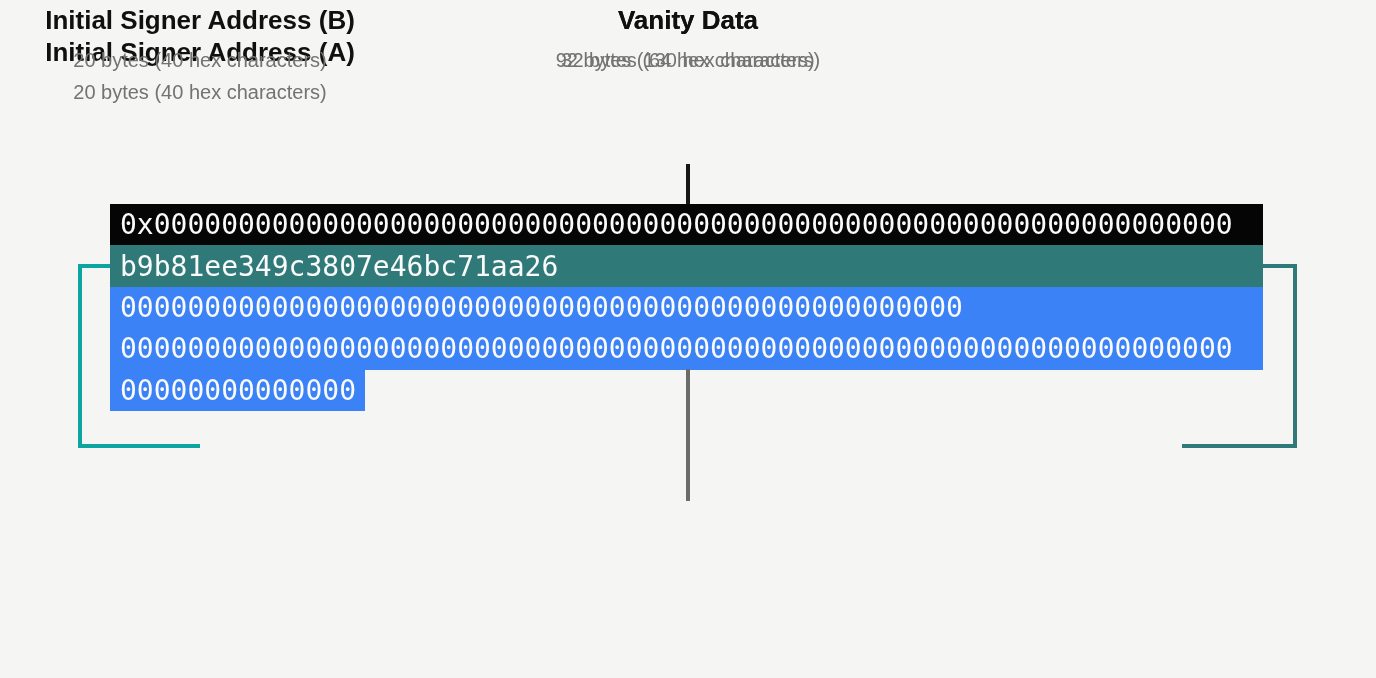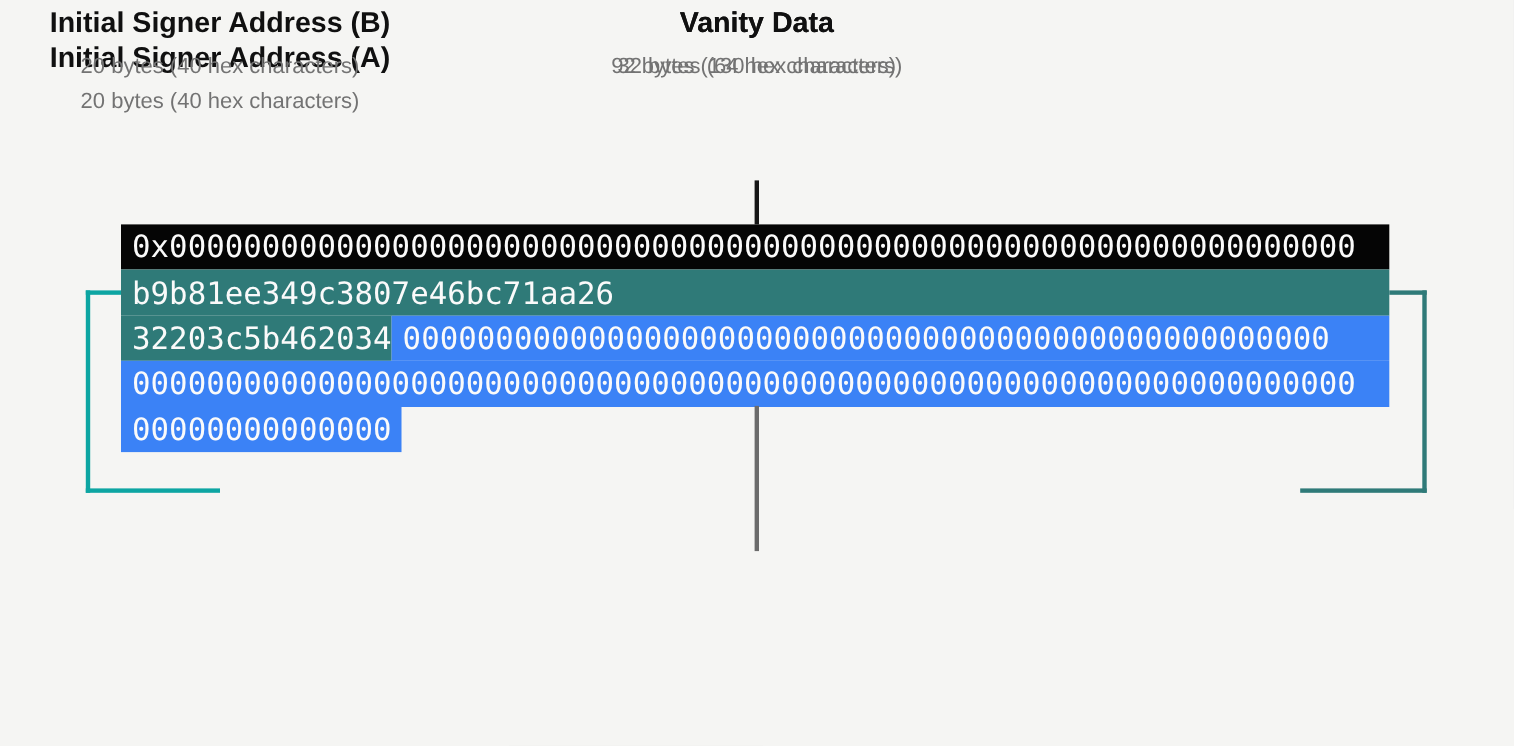--- a/index.html
+++ b/index.html
@@ -75,21 +75,20 @@
   <div class="conn conn-top"></div>
 
   <div class="bars">
     <div class="row">
       <div class="seg bg-black grow">0x0000000000000000000000000000000000000000000000000000000000000000</div>
     </div>
     <div class="row">
       <div class="seg bg-dteal grow gap">b9b81ee349c3807e46bc71aa26</div>
     </div>
     <div class="row">
-      <div class="seg bg-dteal">32203c5b462034</div>
       <div class="seg bg-grey grow gap">00000000000000000000000000000000000000000000000000</div>
     </div>
     <div class="row">
       <div class="seg bg-grey grow">000000000000000000000000000000000000000000000000000000000000000000</div>
     </div>
     <div class="row row-short">
       <div class="seg bg-grey">00000000000000</div>
     </div>
   </div>
 

